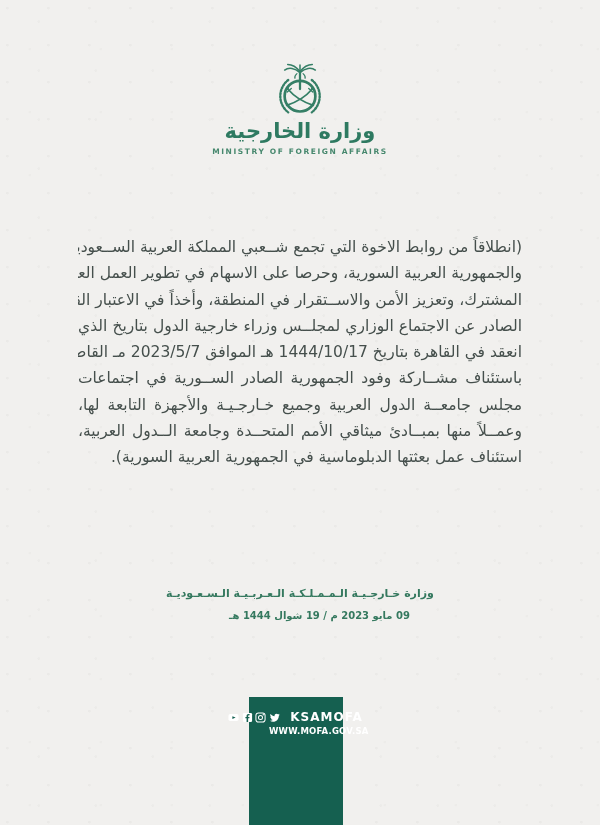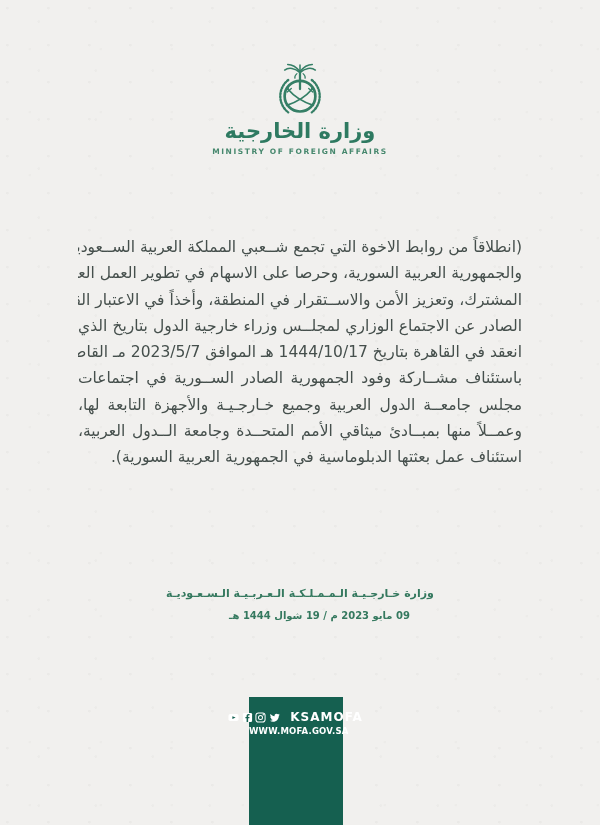--- a/index.html
+++ b/index.html
@@ -59,20 +59,21 @@
   .social-row svg{width:11px;height:11px;flex:0 0 auto;}
   .ksamofa{
     color:#ffffff;font-size:12px;font-weight:bold;
     letter-spacing:1px;margin-right:1px;margin-left:8px;
     font-family:"DejaVu Sans",sans-serif;
   }
   .site-url{
     margin-top:2px;text-align:center;color:#ffffff;
     font-size:8.5px;font-weight:bold;letter-spacing:.2px;
     font-family:"DejaVu Sans",sans-serif;
+    padding-left:20px;
   }
 </style>
 </head>
 <body>
 
 <div class="page">
 
   <header class="brand">
     <svg class="emblem" viewBox="0 0 84 52" aria-hidden="true">
       <g stroke="#357f66" fill="none" stroke-linecap="round">

